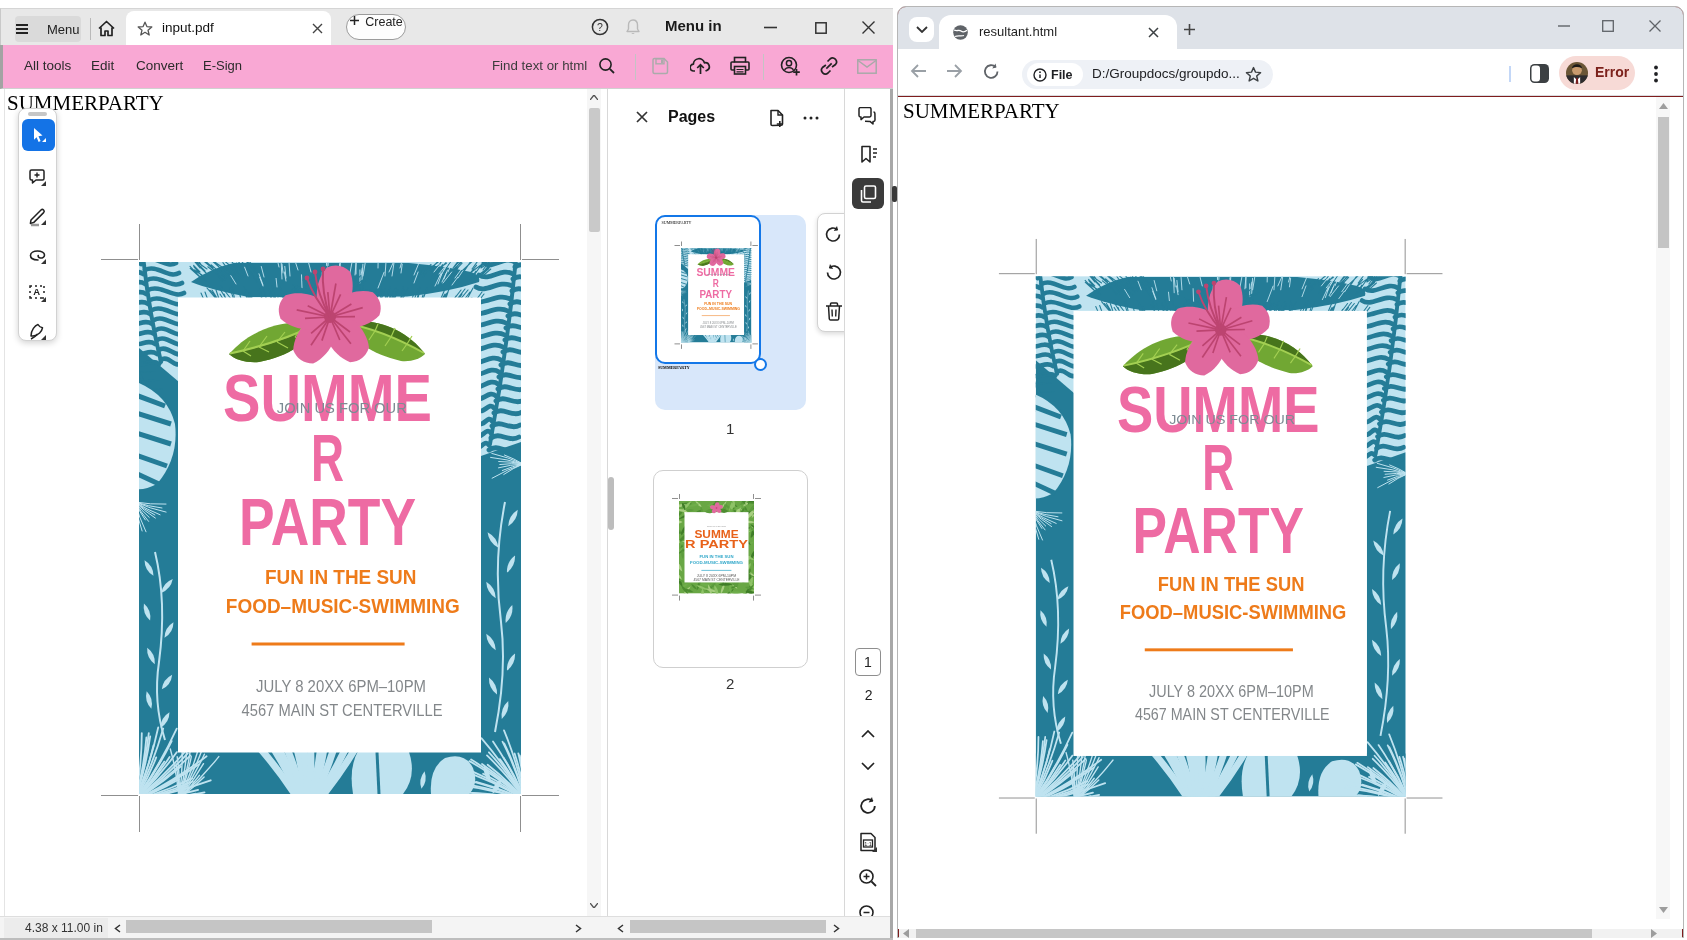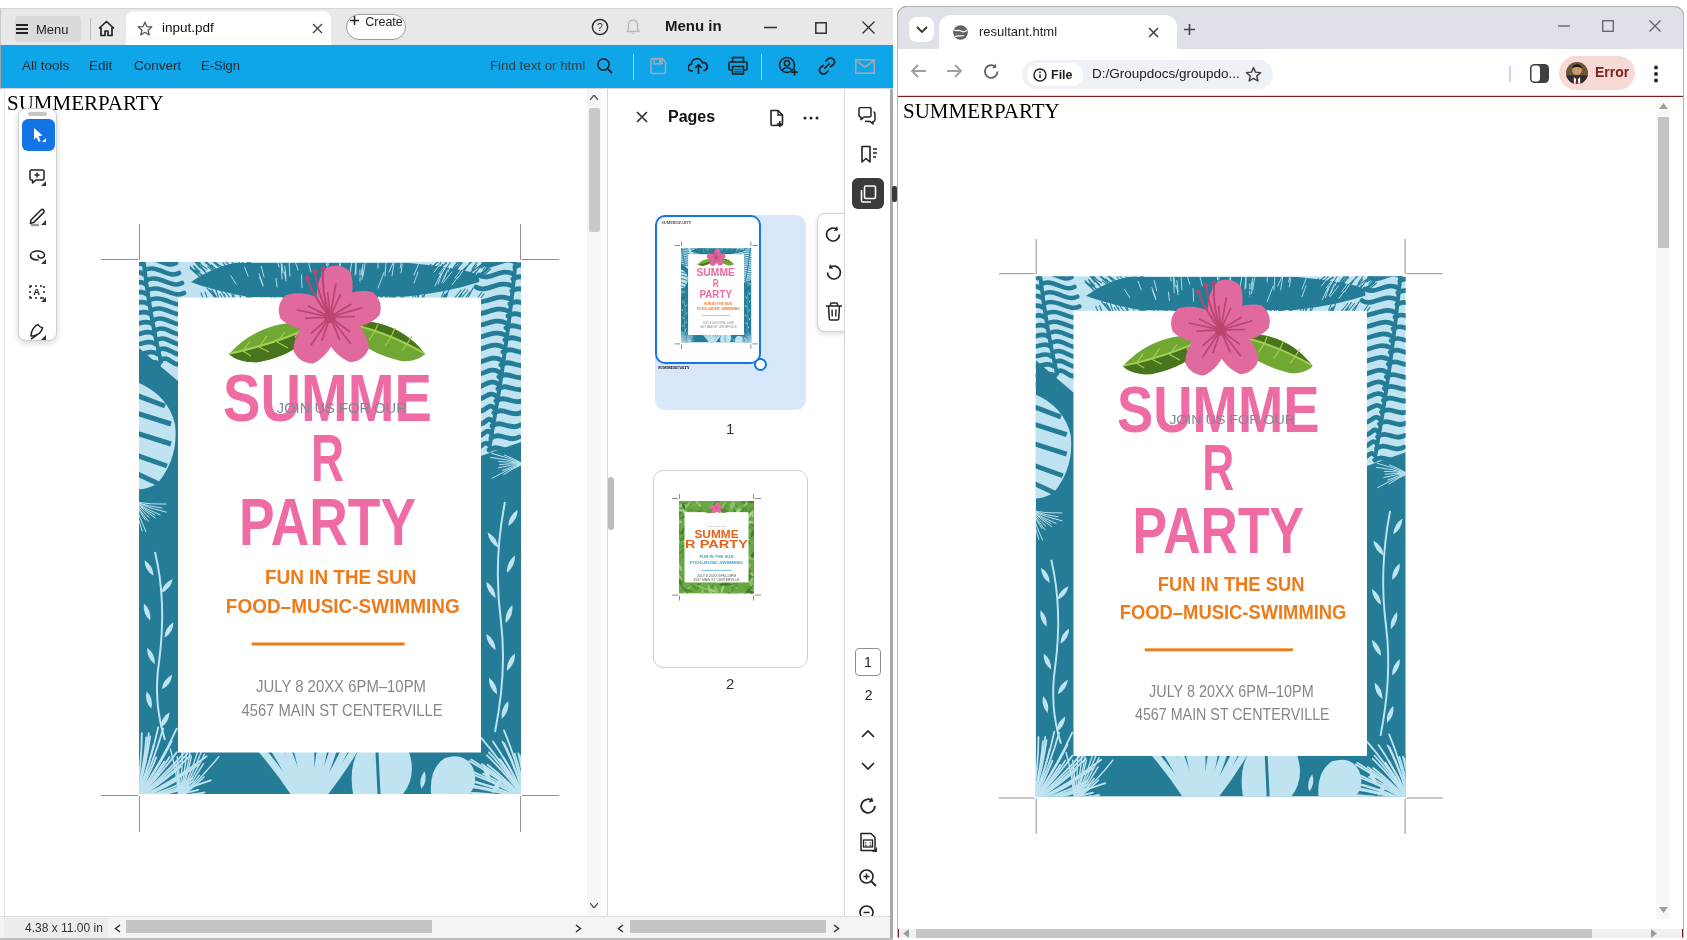--- a/index.html
+++ b/index.html
@@ -395,21 +395,21 @@
           <text x="191" y="436" font-family="Liberation Sans, sans-serif" text-anchor="middle" font-size="15" fill="#555" textLength="200" lengthAdjust="spacingAndGlyphs">JULY 8 20XX 6PM-10PM</text>
           <text x="191" y="460" font-family="Liberation Sans, sans-serif" text-anchor="middle" font-size="15" fill="#555" textLength="235" lengthAdjust="spacingAndGlyphs">4567 MAIN ST CENTERVILLE</text>
         </g>
       </g>
 </defs>
 </svg>
 
 <div class="abs" style="left:0;top:0;width:893px;height:940px;background:#fff">
 
  <div class="abs" style="left:0;top:8px;width:893px;height:37px;background:#e8e8e8;border-left:1px solid #c9c9c9;border-top:1px solid #d5d5d5">
-  <div class="abs" style="left:14px;top:7px;width:66px;height:26px;background:#dadada;border-radius:4px;display:flex;align-items:center;gap:7px">
+  <div class="abs" style="left:14px;top:7px;width:66px;height:26px;background:#dadada;border-radius:4px;display:flex;align-items:center;gap:18px">
    <svg width="14" height="12" viewBox="0 0 14 12" style="">
           <path d="M1 2h12M1 6h12M1 10h12" stroke="#222" stroke-width="2"></path>
         </svg>
    <span style="font-size:13px;color:#222">Menu</span>
   </div>
   <div class="abs" style="left:89px;top:9px;width:1px;height:22px;background:#b9b9b9"></div>
   <div class="ic" style="left:94px;top:4px;width:22px;height:30px">
    <svg width="19" height="17" viewBox="0 0 19 17" style="">
           <path d="M2 8.5 L9.5 1.5 L17 8.5 M4 7.5V15.5H8V11h3v4.5h4V7.5" stroke="#222" stroke-width="1.7" fill="none" stroke-linejoin="round"></path>
         </svg>
@@ -459,21 +459,21 @@
           <rect x="0.8" y="0.8" width="10.4" height="10.4" fill="none" stroke="#333" stroke-width="1.5"></rect>
         </svg>
       </div>
   <div class="ic" style="left:853px;top:0;width:28px;height:37px">
         <svg width="13" height="13" viewBox="0 0 13 13" style="">
           <path d="M0.5 0.5 L12.5 12.5 M12.5 0.5 L0.5 12.5" stroke="#333" stroke-width="1.4"></path>
         </svg>
       </div>
  </div>
 
- <div class="abs" style="left:0;top:45px;width:893px;height:44px;background:#0ea5e9;border-bottom:1px solid #d0d0d0;border-left:1px solid #a3a3a3">
+ <div class="abs" style="left:0;top:45px;width:893px;height:44px;background:#f9a8d4;border-bottom:1px solid #d0d0d0;border-left:3px solid #a3a3a3">
   <span class="abs" style="left:21px;top:13px;font-size:13.5px;color:#2b2b2b">All tools</span>
   <span class="abs" style="left:88px;top:13px;font-size:13.5px;color:#2b2b2b">Edit</span>
   <span class="abs" style="left:133px;top:13px;font-size:13.5px;color:#2b2b2b">Convert</span>
   <span class="abs" style="left:200px;top:13px;font-size:13px;color:#2b2b2b">E-Sign</span>
   <span class="abs" style="left:489px;top:13px;font-size:13.3px;color:#3c3c3c">Find text or html</span>
   <div class="ic" style="left:594px;top:11px;width:20px;height:20px">
    <svg width="18" height="18" viewBox="0 0 18 18" style="">
           <circle cx="7.5" cy="7.5" r="5.6" fill="none" stroke="#222" stroke-width="1.6"></circle>
           <path d="M11.8 11.8 L16 16" stroke="#222" stroke-width="1.8"></path>
         </svg>

